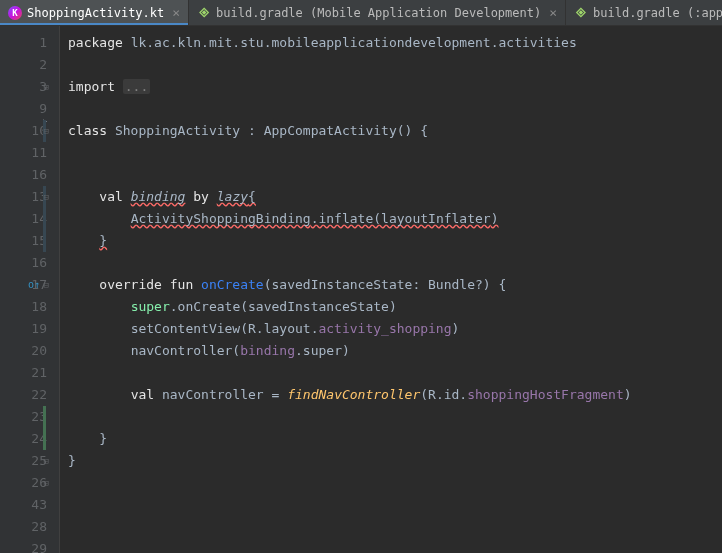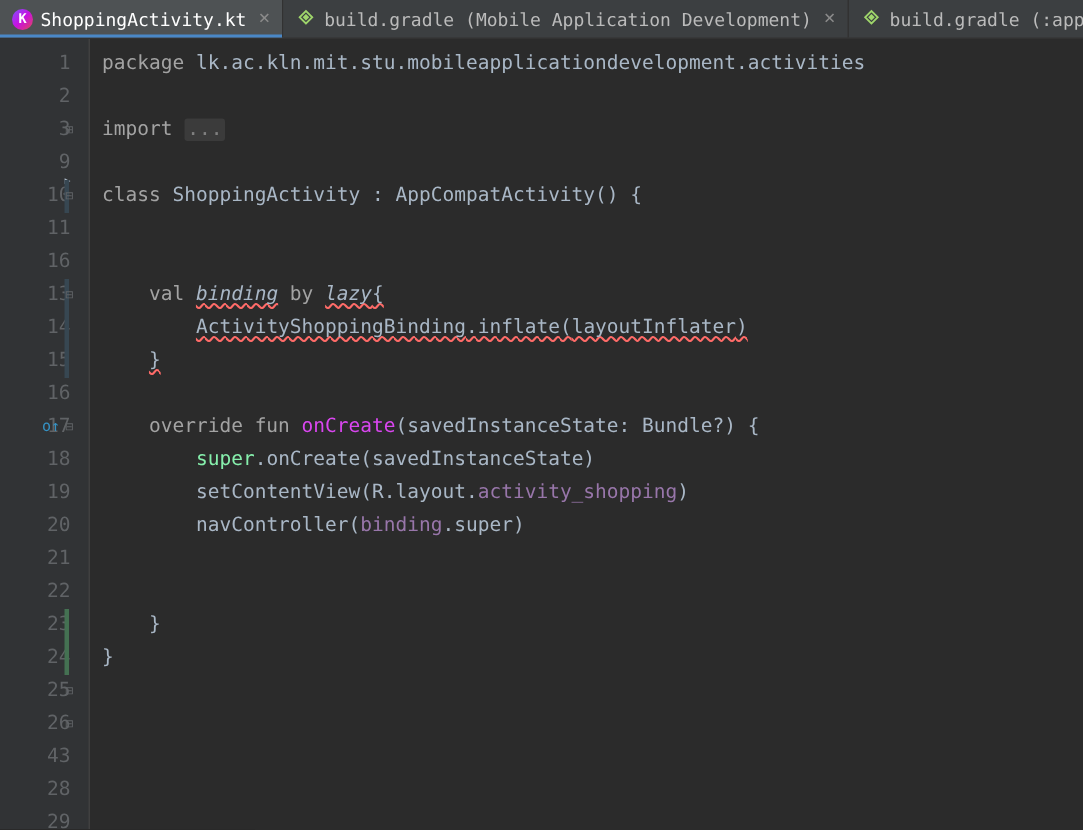--- a/index.html
+++ b/index.html
@@ -92,23 +92,23 @@
       flex: 1;
       padding-top: 6px;
       padding-left: 8px;
       overflow: hidden;
     }
     .code-line {
       height: 22px;
       line-height: 22px;
       white-space: pre;
     }
-    .kw { color: #a3a3a3; text-align: center; }
+    .kw { color: #e5e5e5; text-align: center; }
     .fn { color: #ffc66d; font-style: italic; }
-    .fn2 { color: #d946ef; }
+    .fn2 { color: #3b82f6; }
     .ref { color: #9876aa; }
     .lazy { color: #9876aa; font-style: italic; }
     .err { color: #a9b7c6; text-decoration: wavy underline #ff6b68; text-decoration-skip-ink: none; }
     .fold { color: #808080; background: #3b3b3b; padding: 0 2px; border-radius: 2px; }
     .super { color: #86efac; }
     .change-bar {
       display: inline-block;
       position: absolute;
       right: 1px;
       width: 3px;
@@ -183,20 +183,21 @@
     <div class="code-line"></div>
     <div class="code-line">    <span class="kw">val </span><span class="err lazy">binding</span><span class="kw"> by </span><span class="err lazy">lazy</span><span class="err">{</span></div>
     <div class="code-line">        <span class="err">ActivityShoppingBinding</span><span class="err">.inflate(</span><span class="err ref">layoutInflater</span><span class="err">)</span></div>
     <div class="code-line">    <span class="err">}</span></div>
     <div class="code-line"></div>
     <div class="code-line">    <span class="kw">override fun </span><span class="fn2">onCreate</span><span>(savedInstanceState: Bundle?) {</span></div>
     <div class="code-line">        <span class="super">super</span><span>.onCreate(savedInstanceState)</span></div>
     <div class="code-line">        <span>setContentView(R.layout.</span><span class="ref">activity_shopping</span><span>)</span></div>
     <div class="code-line">        <span>navController(</span><span class="ref">binding</span><span>.super)</span></div>
     <div class="code-line"></div>
+    <div class="code-line">        <span class="kw">val </span><span>navController = </span><span class="fn">findNavController</span><span>(R.id.</span><span class="ref">shoppingHostFragment</span><span>)</span></div>
     <div class="code-line"></div>
     <div class="code-line">    <span>}</span></div>
     <div class="code-line"><span>}</span></div>
     <div class="code-line"></div>
     <div class="code-line"></div>
     <div class="code-line"></div>
   </div>
 </div>
 
 </body></html>

